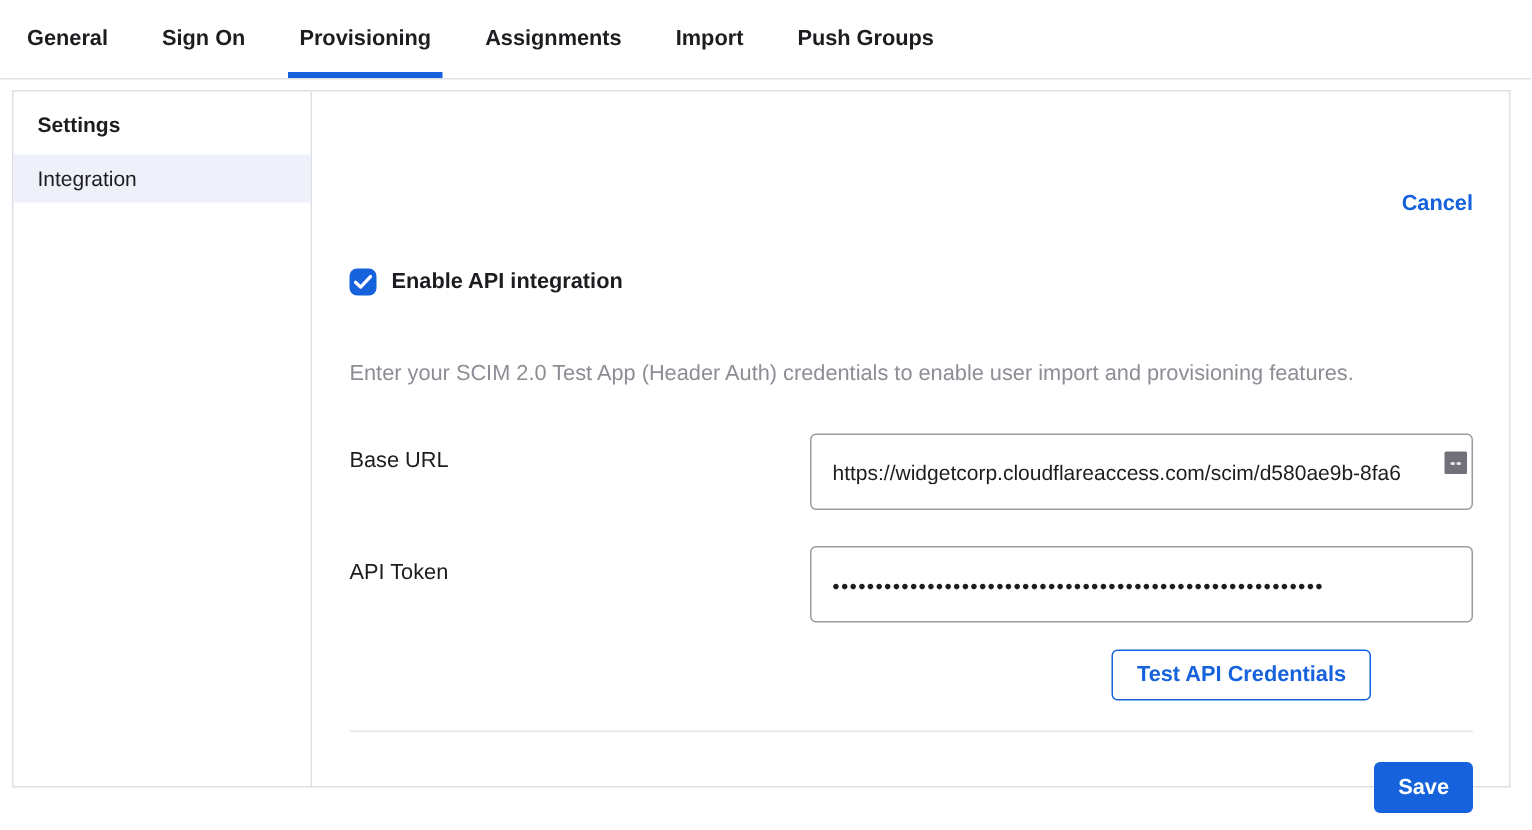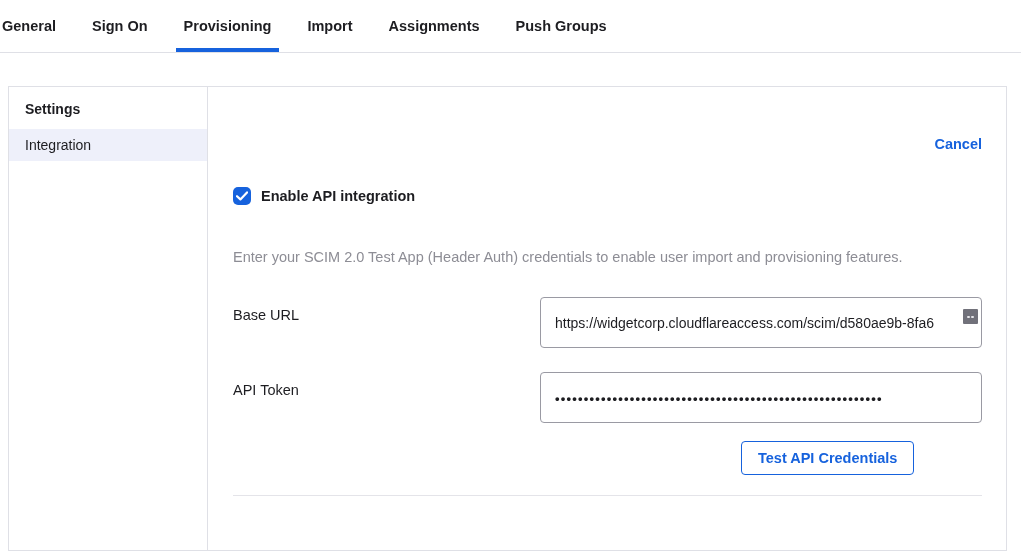--- a/index.html
+++ b/index.html
@@ -12,54 +12,54 @@
   }
   *{margin:0;padding:0;box-sizing:border-box;}
   html,body{background:#fff;}
   body{
     width:1021px;height:553px;position:relative;overflow:hidden;
     font-family:"Liberation Sans", sans-serif;
     color:var(--text-dark);
   }
   
   .tabbar{
-    display:flex;gap:36px;padding:0 0 0 2px;
+    display:flex;gap:36px;padding:0 0 0 18px;
     border-bottom:1px solid var(--border-light);
     height:53px;align-items:stretch;
   }
   .tab{
     position:relative;display:flex;align-items:center;
     font-size:14.5px;font-weight:700;color:var(--text-dark);
     cursor:pointer;white-space:nowrap;
   }
   .tab.active::after{
     content:"";position:absolute;left:-8px;right:-8px;bottom:0;height:4px;
     background:var(--accent);
   }
   
   .panel{
-    position:absolute;left:8px;top:86px;width:999px;height:465px;
+    position:absolute;left:8px;top:60px;width:999px;height:465px;
     border:1px solid var(--border-light);background:#fff;
     display:flex;
   }
   .sidebar{
     width:199px;border-right:1px solid var(--border-light);flex:none;
   }
   .sidebar-header{
     font-size:14px;font-weight:700;color:var(--text-dark);
     padding:14px 16px 12px 16px;
   }
   .sidebar-item{
     font-size:14px;color:var(--text-dark);
     padding:8px 16px;cursor:pointer;
   }
   .sidebar-item.selected{background:var(--selected-bg);}
   
   .content{flex:1;padding:0 24px 0 25px;position:relative;}
-  .cancel-row{margin-top:48px;text-align:right;line-height:18px;}
+  .cancel-row{margin-top:66px;text-align:right;line-height:18px;}
   .cancel-link{
     color:var(--accent);font-size:14.5px;font-weight:700;
     text-decoration:none;cursor:pointer;
   }
   .checkbox-row{margin-top:34px;display:flex;align-items:center;text-align:center;}
   .checkbox{
     width:18px;height:18px;border-radius:5px;background:var(--accent);
     display:inline-flex;align-items:center;justify-content:center;
     cursor:pointer;flex:none;
   }
@@ -116,22 +116,22 @@
     font-family:"Liberation Sans", sans-serif;cursor:pointer;
   }
 </style>
 </head>
 <body>
 
 <nav class="tabbar">
   <div class="tab">General</div>
   <div class="tab">Sign On</div>
   <div class="tab active">Provisioning</div>
+  <div class="tab">Assignments</div>
   <div class="tab">Import</div>
-  <div class="tab">Assignments</div>
   <div class="tab">Push Groups</div>
 </nav>
 
 <div class="panel">
 
   <aside class="sidebar">
     <div class="sidebar-header">Settings</div>
     <div class="sidebar-item selected">Integration</div>
   </aside>
 
@@ -169,15 +169,18 @@
         <span class="input-text token">•••••••••••••••••••••••••••••••••••••••••••••••••••••••••</span>
       </div>
     </div>
 
     <div class="test-row">
       <button class="btn-outline">Test API Credentials</button>
     </div>
 
     <hr class="divider">
 
+    <div class="save-row">
+      <button class="btn-primary">Save</button>
+    </div>
 
   </main>
 </div>
 
 </body></html>

